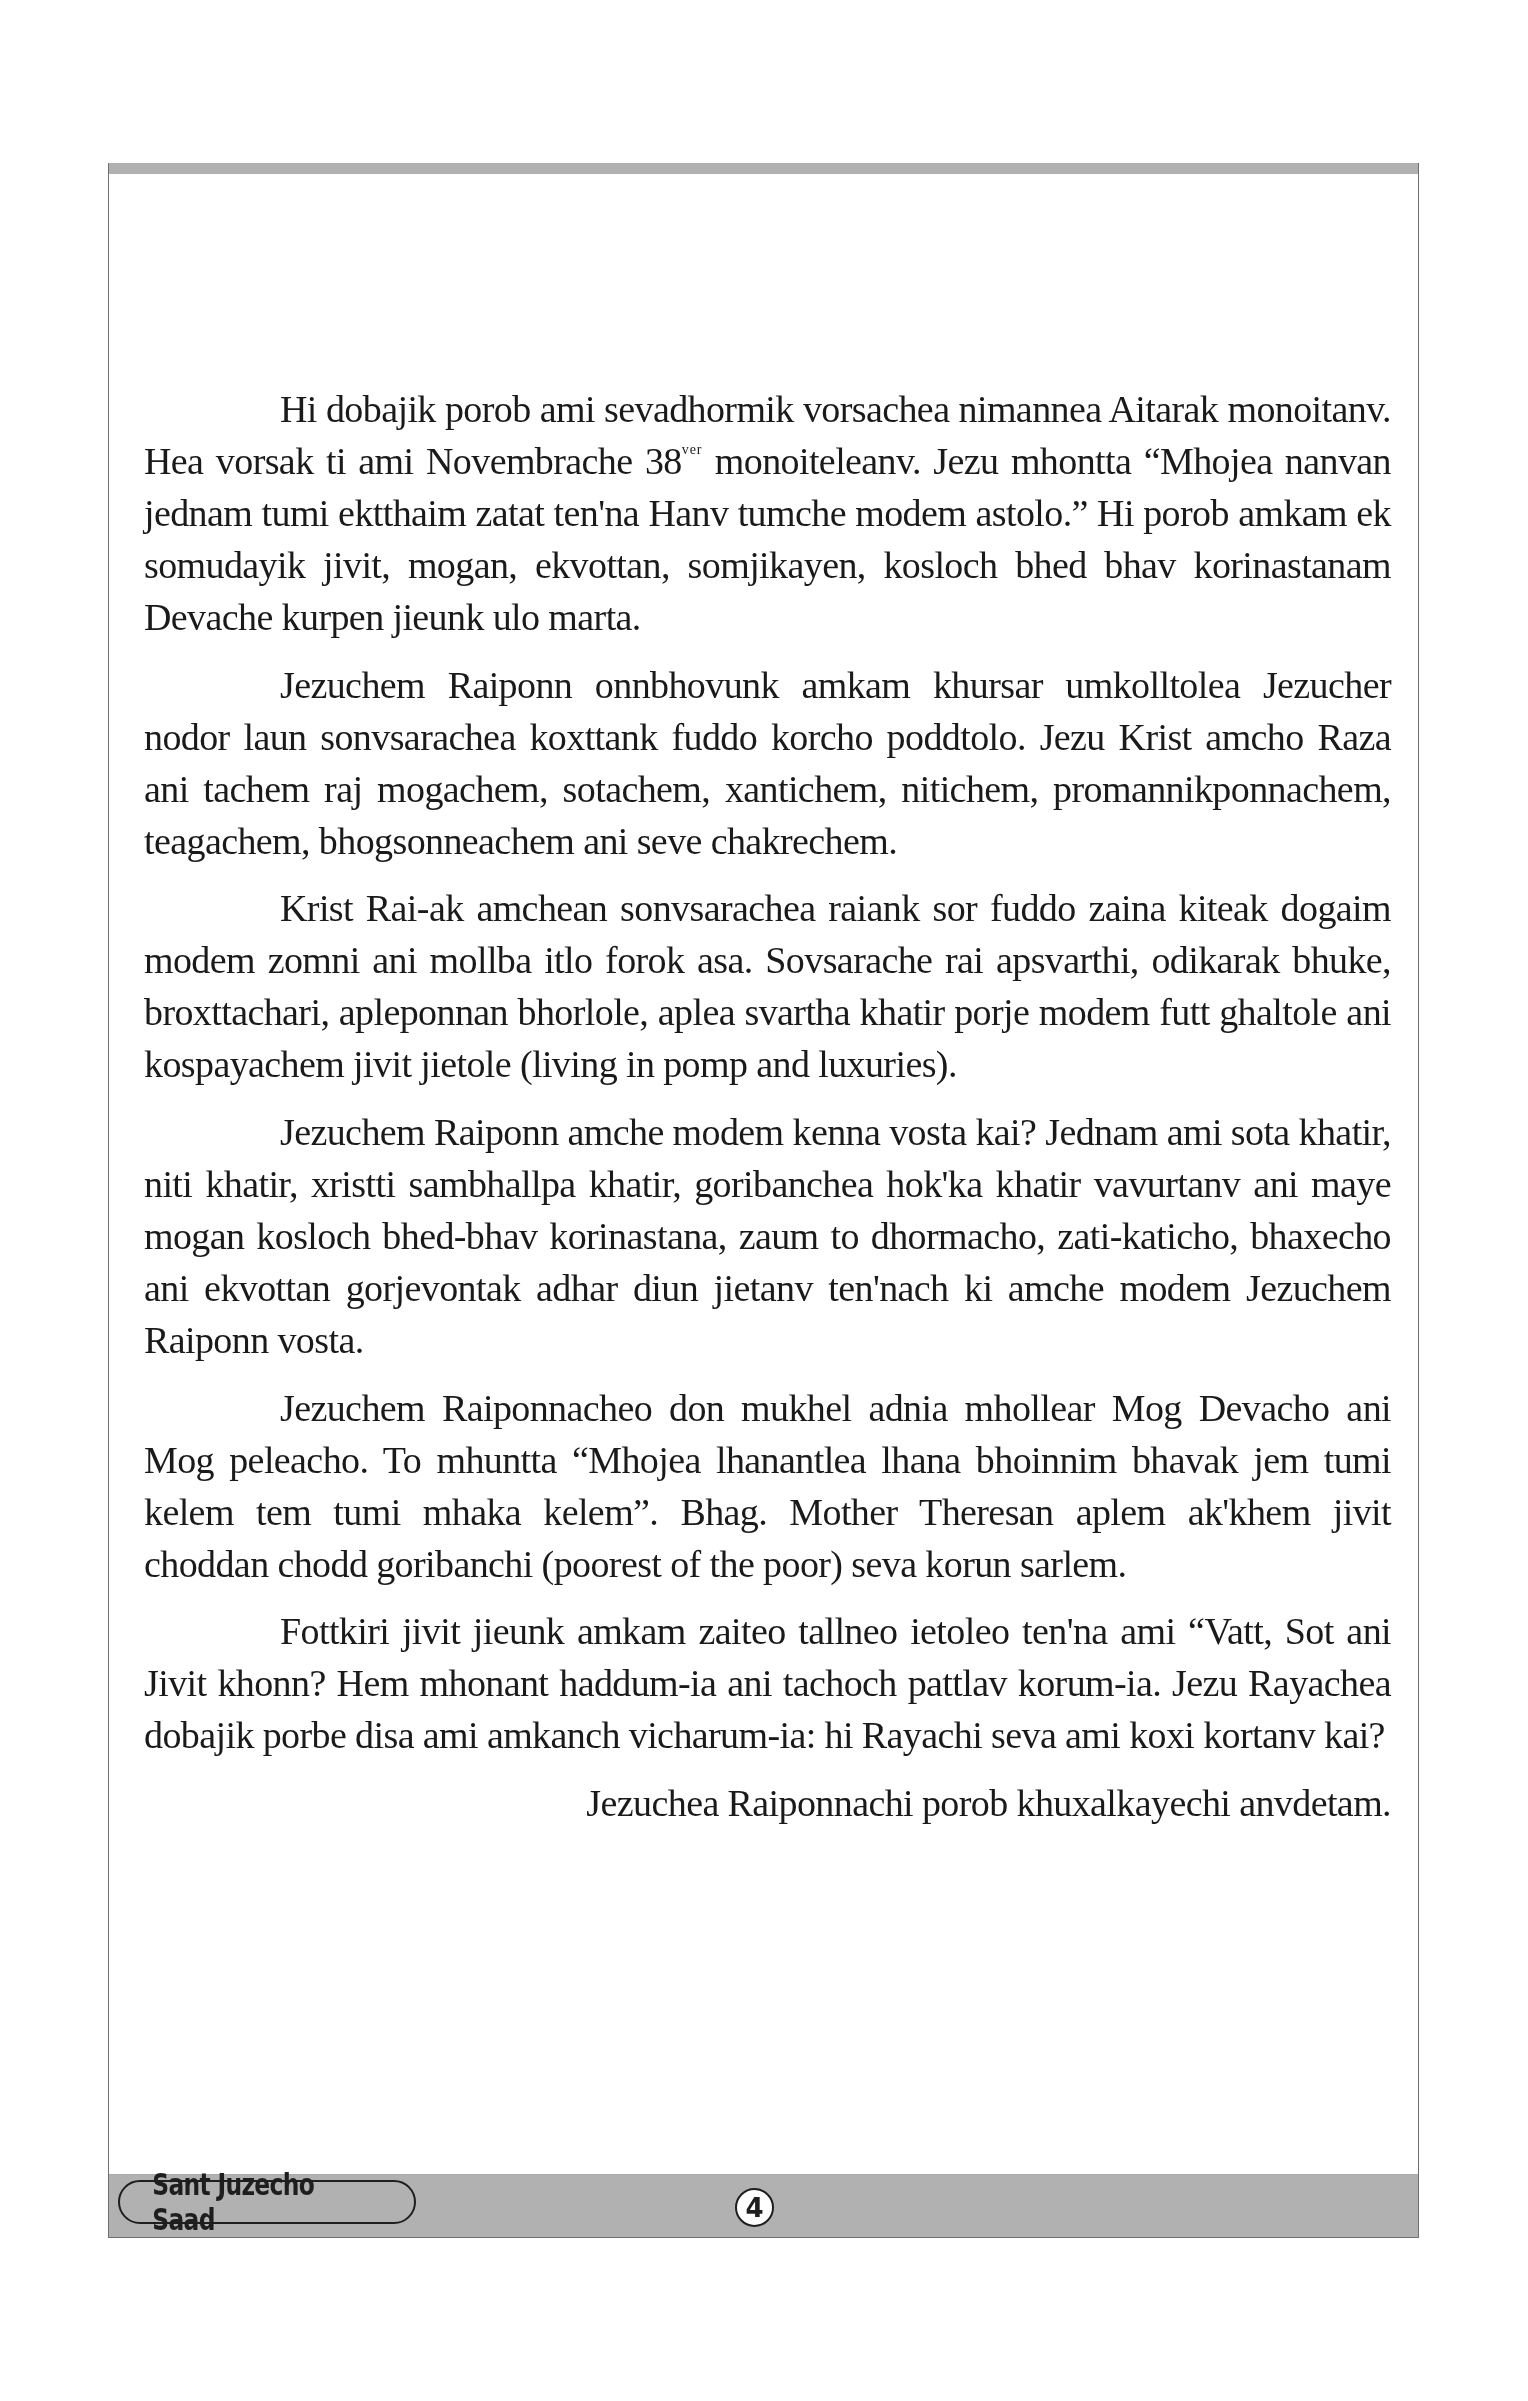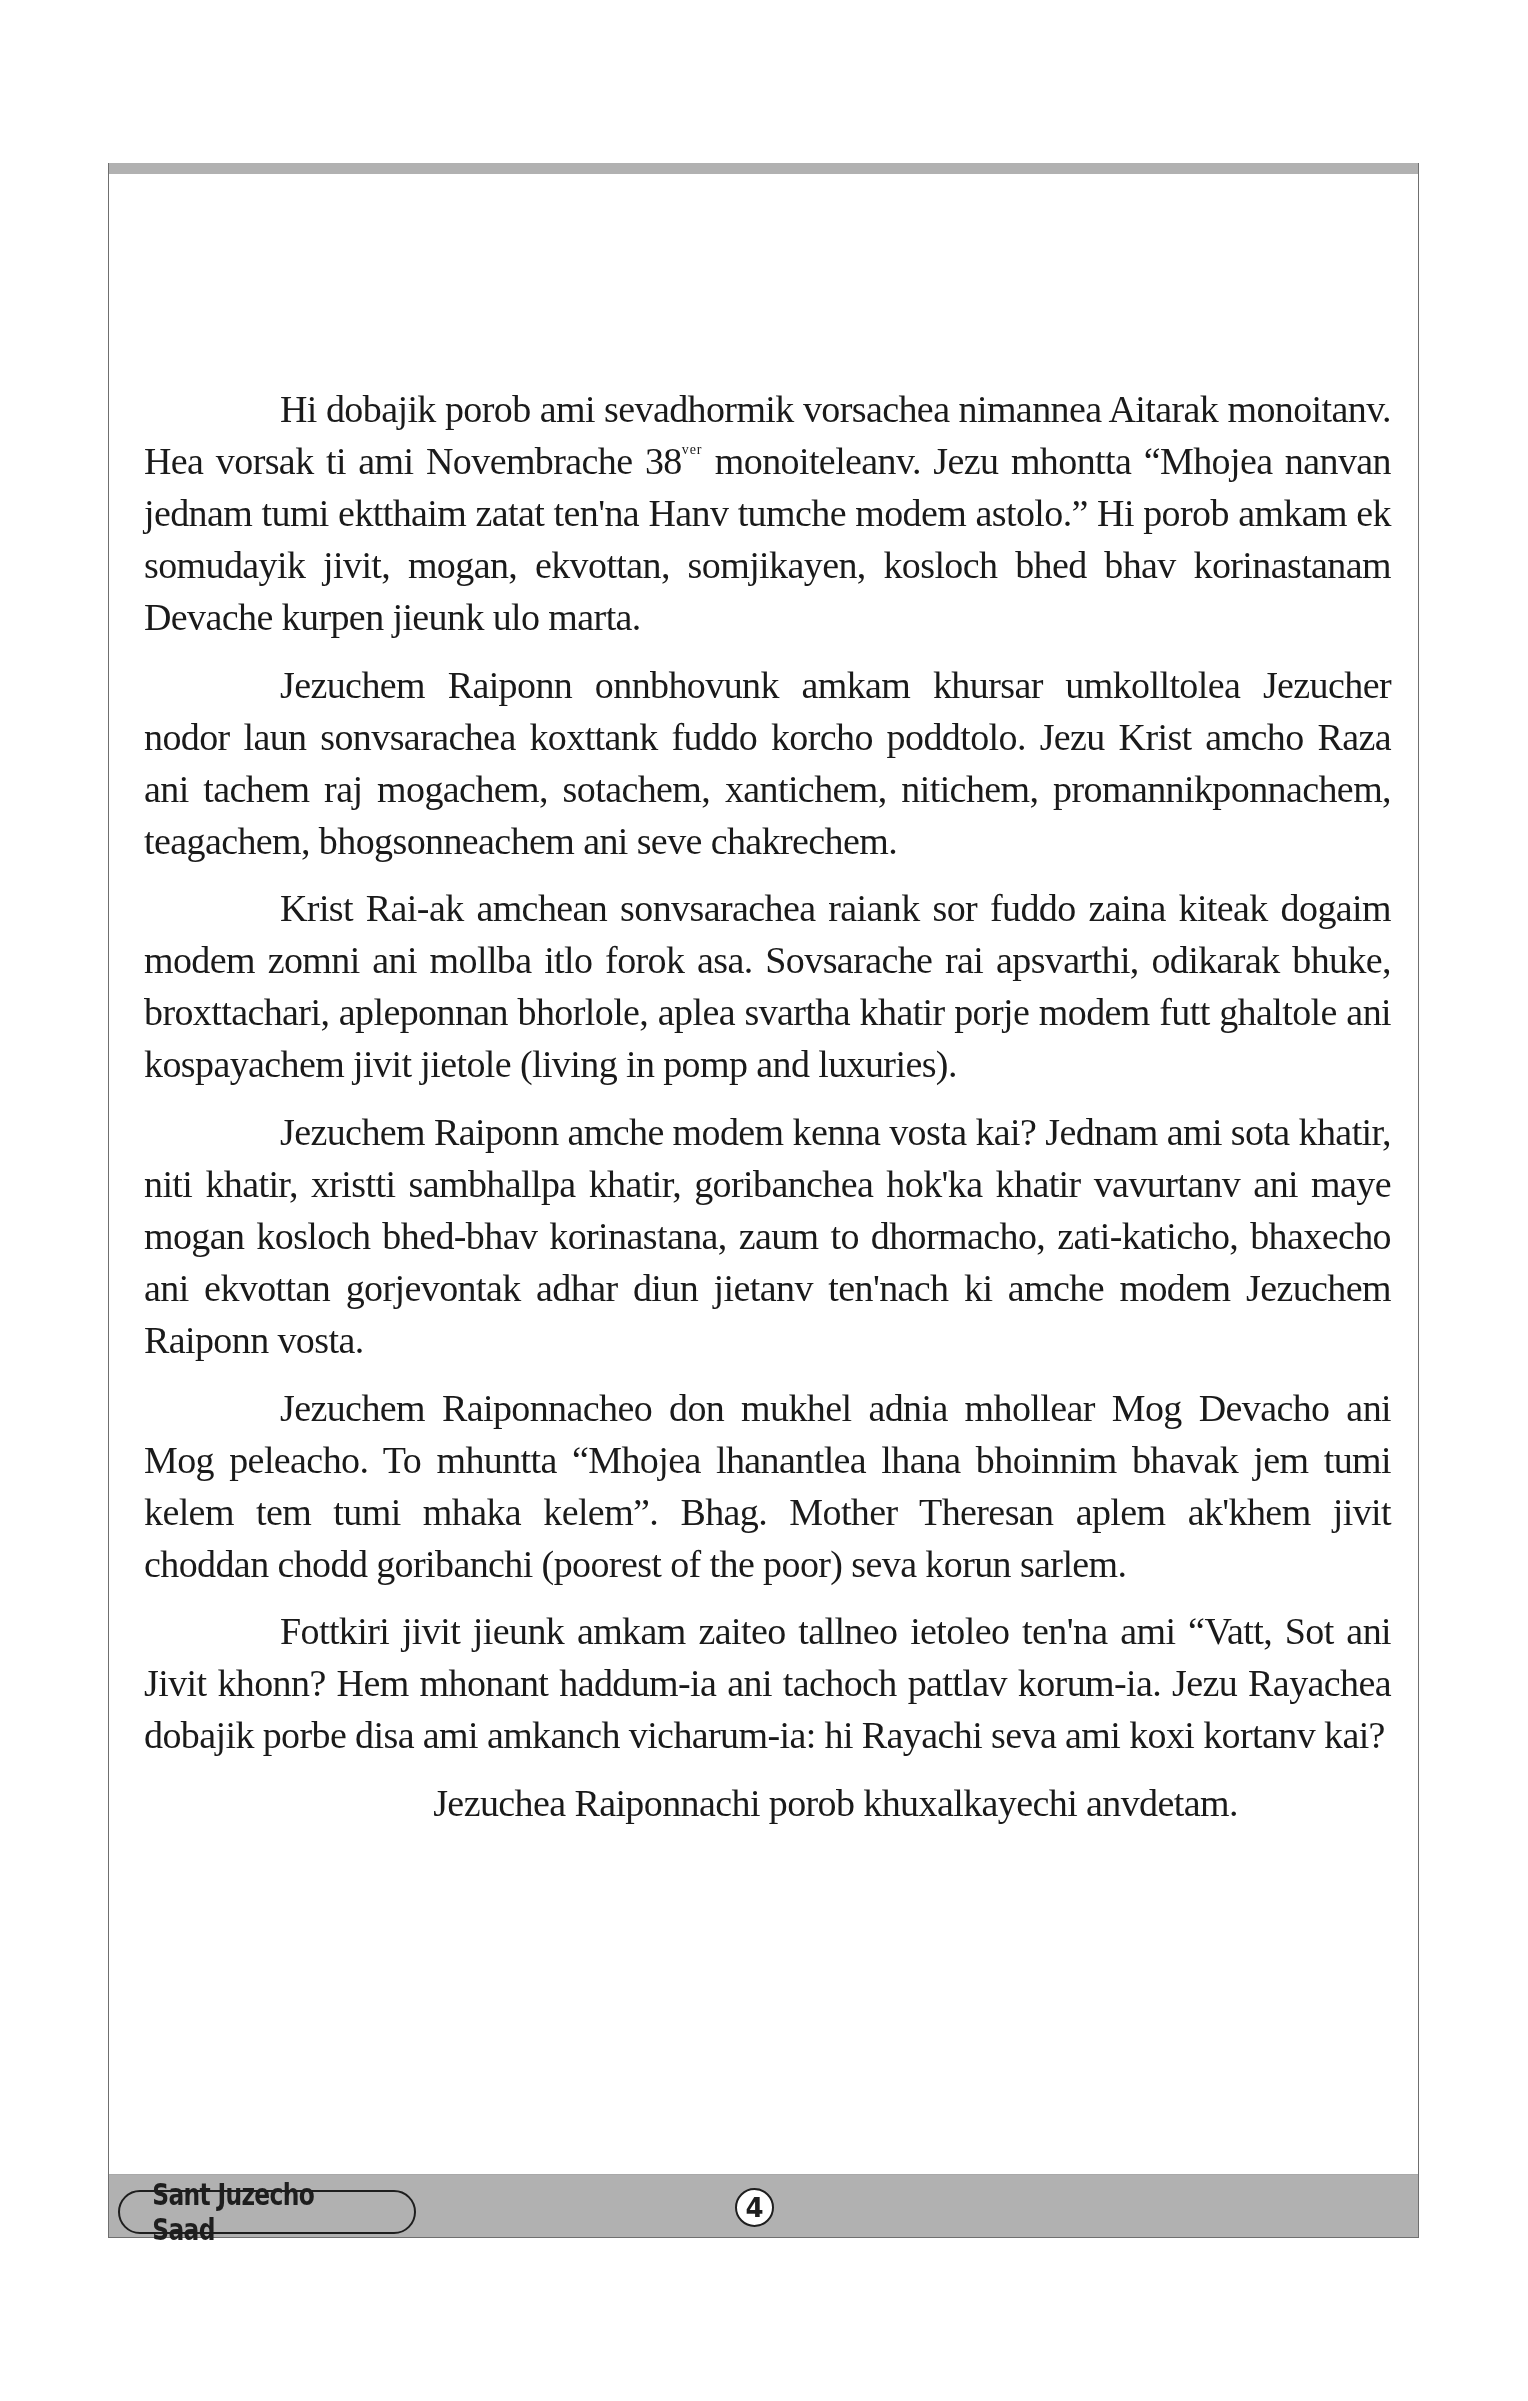--- a/index.html
+++ b/index.html
@@ -88,34 +88,34 @@
       letter-spacing: -0.6px;
       word-spacing: 0px;
     }
     .para sup {
       font-size: 14px;
       vertical-align: 20.3px;
       line-height: 0;
       letter-spacing: 0.9px;
     }
     .para.last {
-      text-align: center;
+      text-align: right;
     }
     .footer-band {
       position: absolute;
       left: 0;
       right: 0;
       bottom: 0;
       height: 62px;
       background: #b1b1b1;
       border-top: 0.9px solid #a9a9a9;
     }
     .pill {
       position: absolute;
-      top: 15px;
+      top: 5px;
       height: 44px;
       border: 2.8px solid #1e1e1e;
       border-radius: 26px;
       box-sizing: border-box;
       display: flex;
       align-items: center;
       justify-content: center;
       font-family: "DejaVu Sans", "Liberation Sans", sans-serif;
       font-weight: bold;
       color: #1e1e1e;

